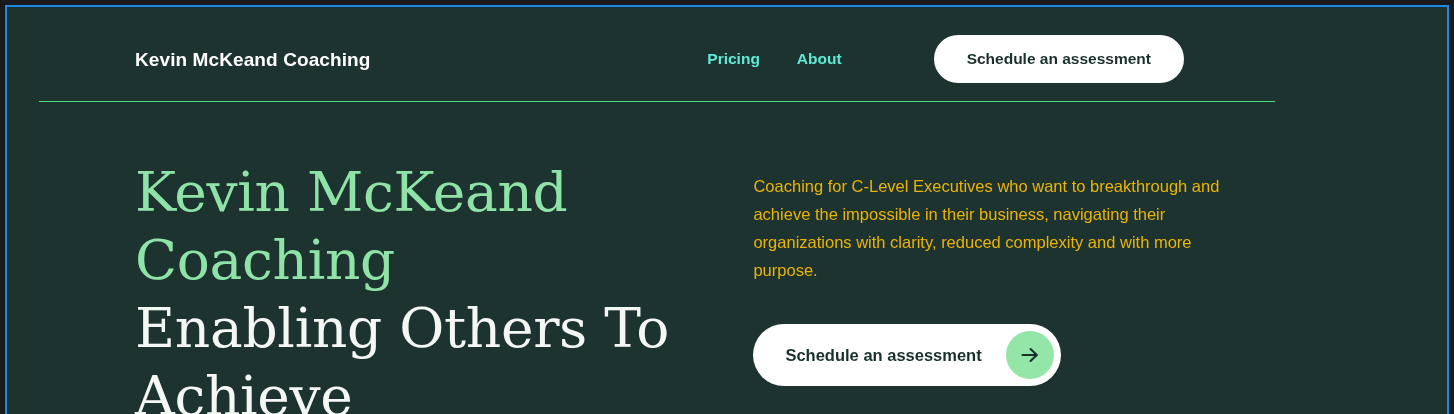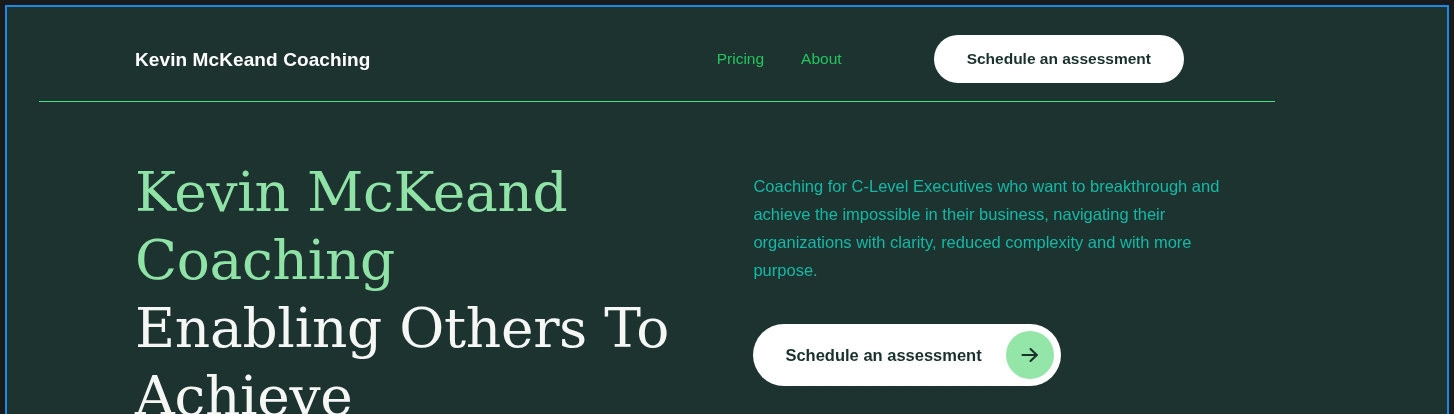--- a/index.html
+++ b/index.html
@@ -59,26 +59,27 @@
   #header-nav {
     position: absolute;
     right: 91px;
     top: 28px;
     display: flex;
     align-items: center;
     gap: 0;
   }
   .nav-link {
     font-size: 15.5px;
-    color: #22c55e;
+    color: #5eead4;
     text-decoration: none;
     white-space: nowrap;
     padding: 0;
     margin-right: 37px;
     line-height: 48px;
+    font-weight: bold;
   }
   .nav-link:last-of-type { margin-right: 8px; }
   #header-cta-button {
     margin-left: 84px;
     background: #ffffff;
     color: #19302c;
     border: none;
     border-radius: 999px;
     height: 48px;
     padding: 0 33px;
@@ -116,21 +117,21 @@
   #hero-heading .plain-line { display: block; }
 
   #hero-right {
     padding-top: 14px;
     width: 560px;
   }
   #hero-paragraph {
     margin: 0;
     font-size: 16.5px;
     line-height: 28px;
-    color: #14b8a6;
+    color: #eab308;
     max-width: 505px;
   }
   #hero-cta-button {
     margin-top: 40px;
     display: inline-flex;
     align-items: center;
     background: #ffffff;
     border: none;
     border-radius: 999px;
     height: 62px;

